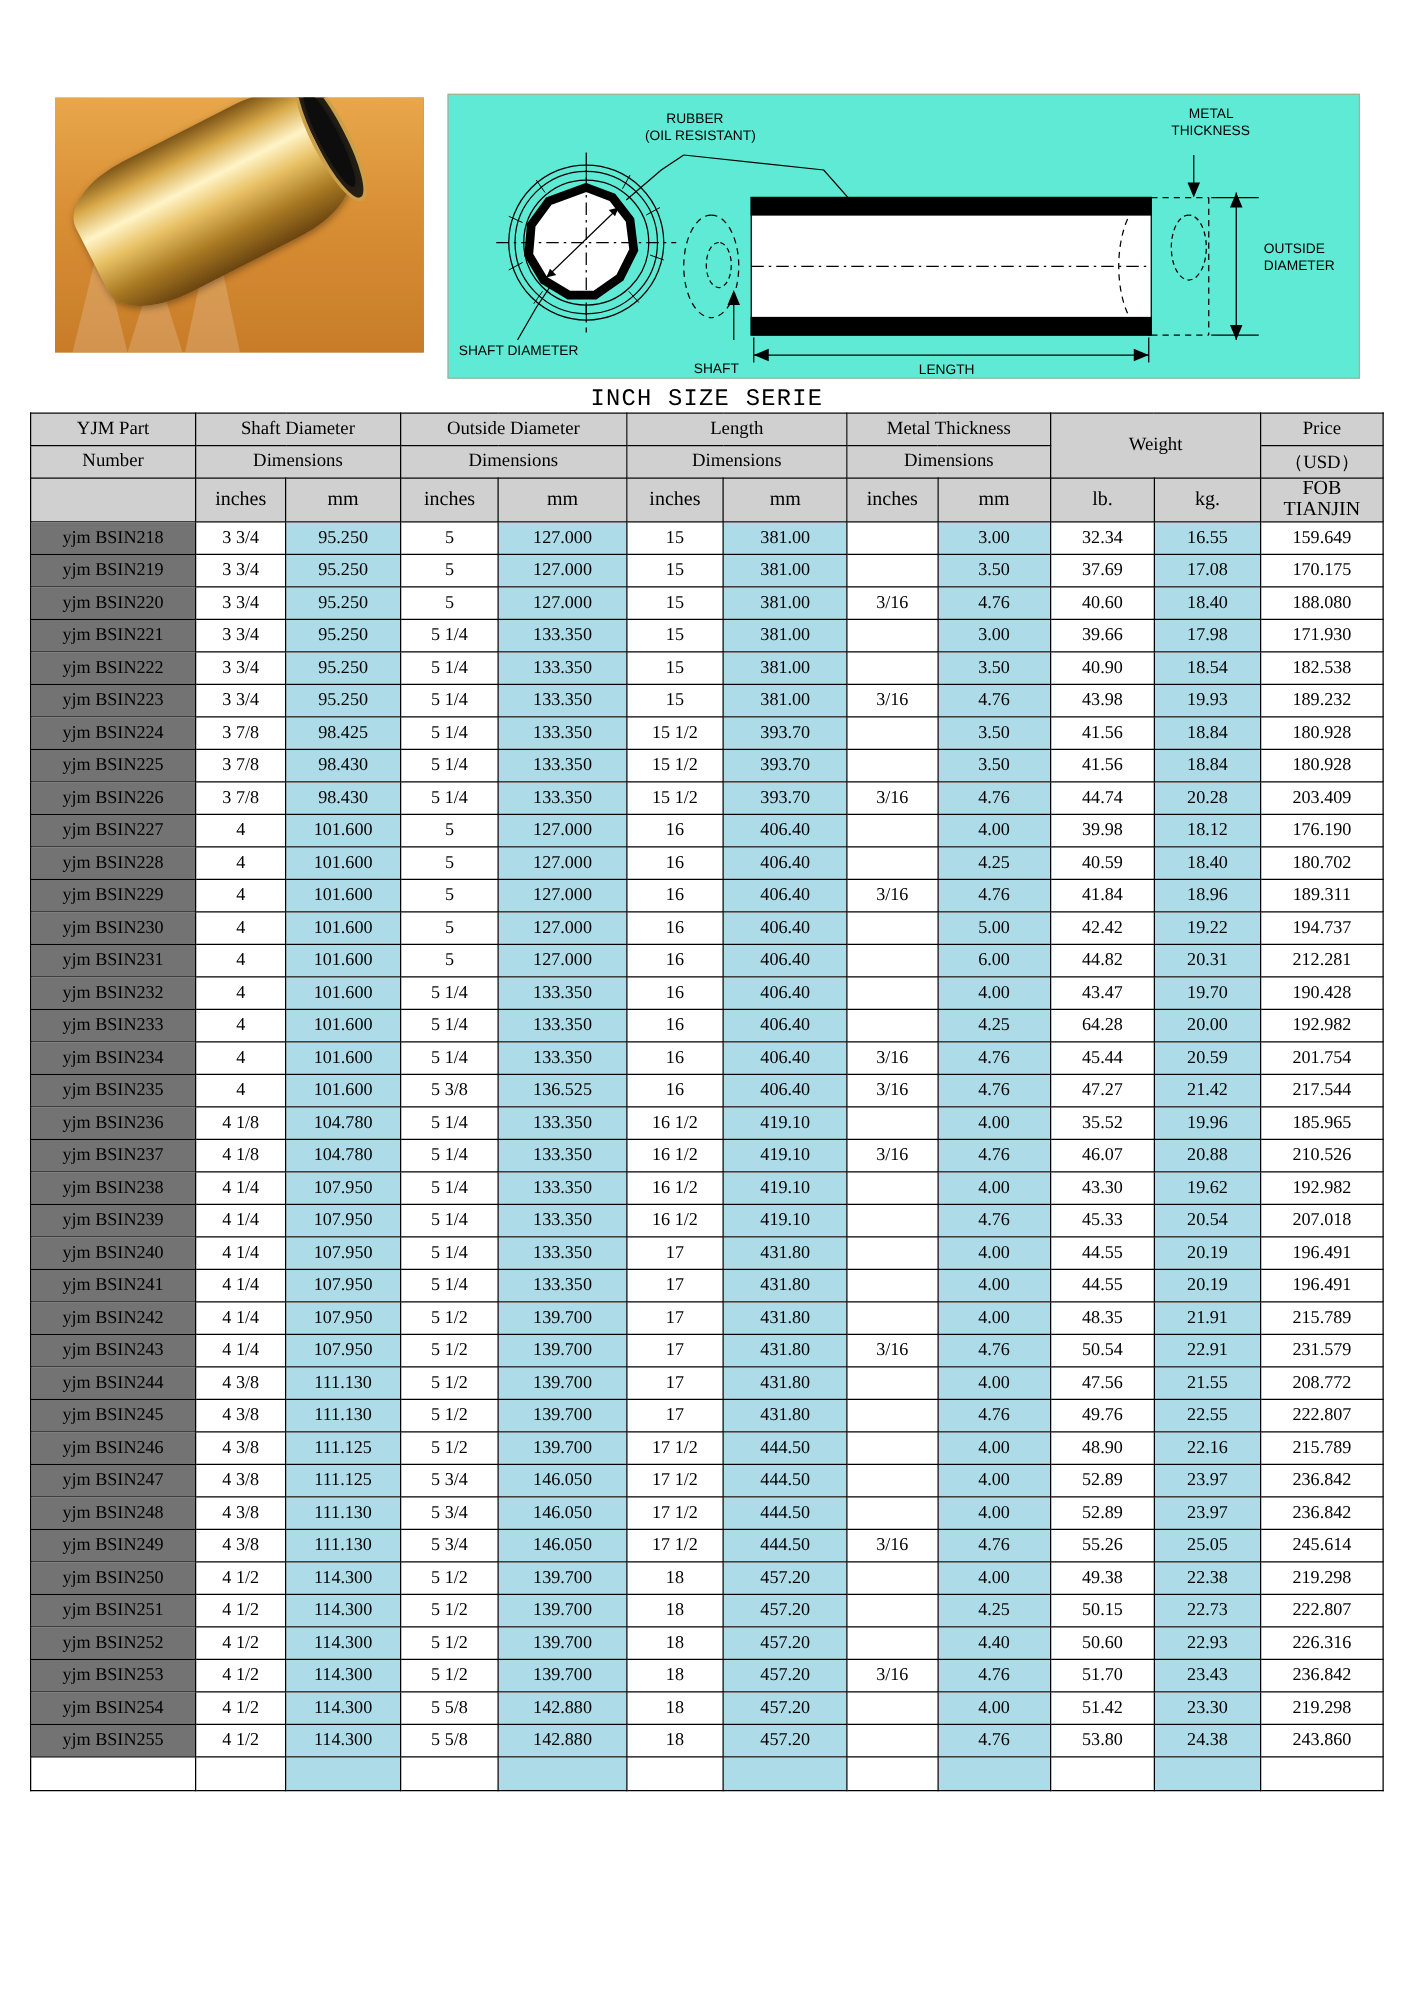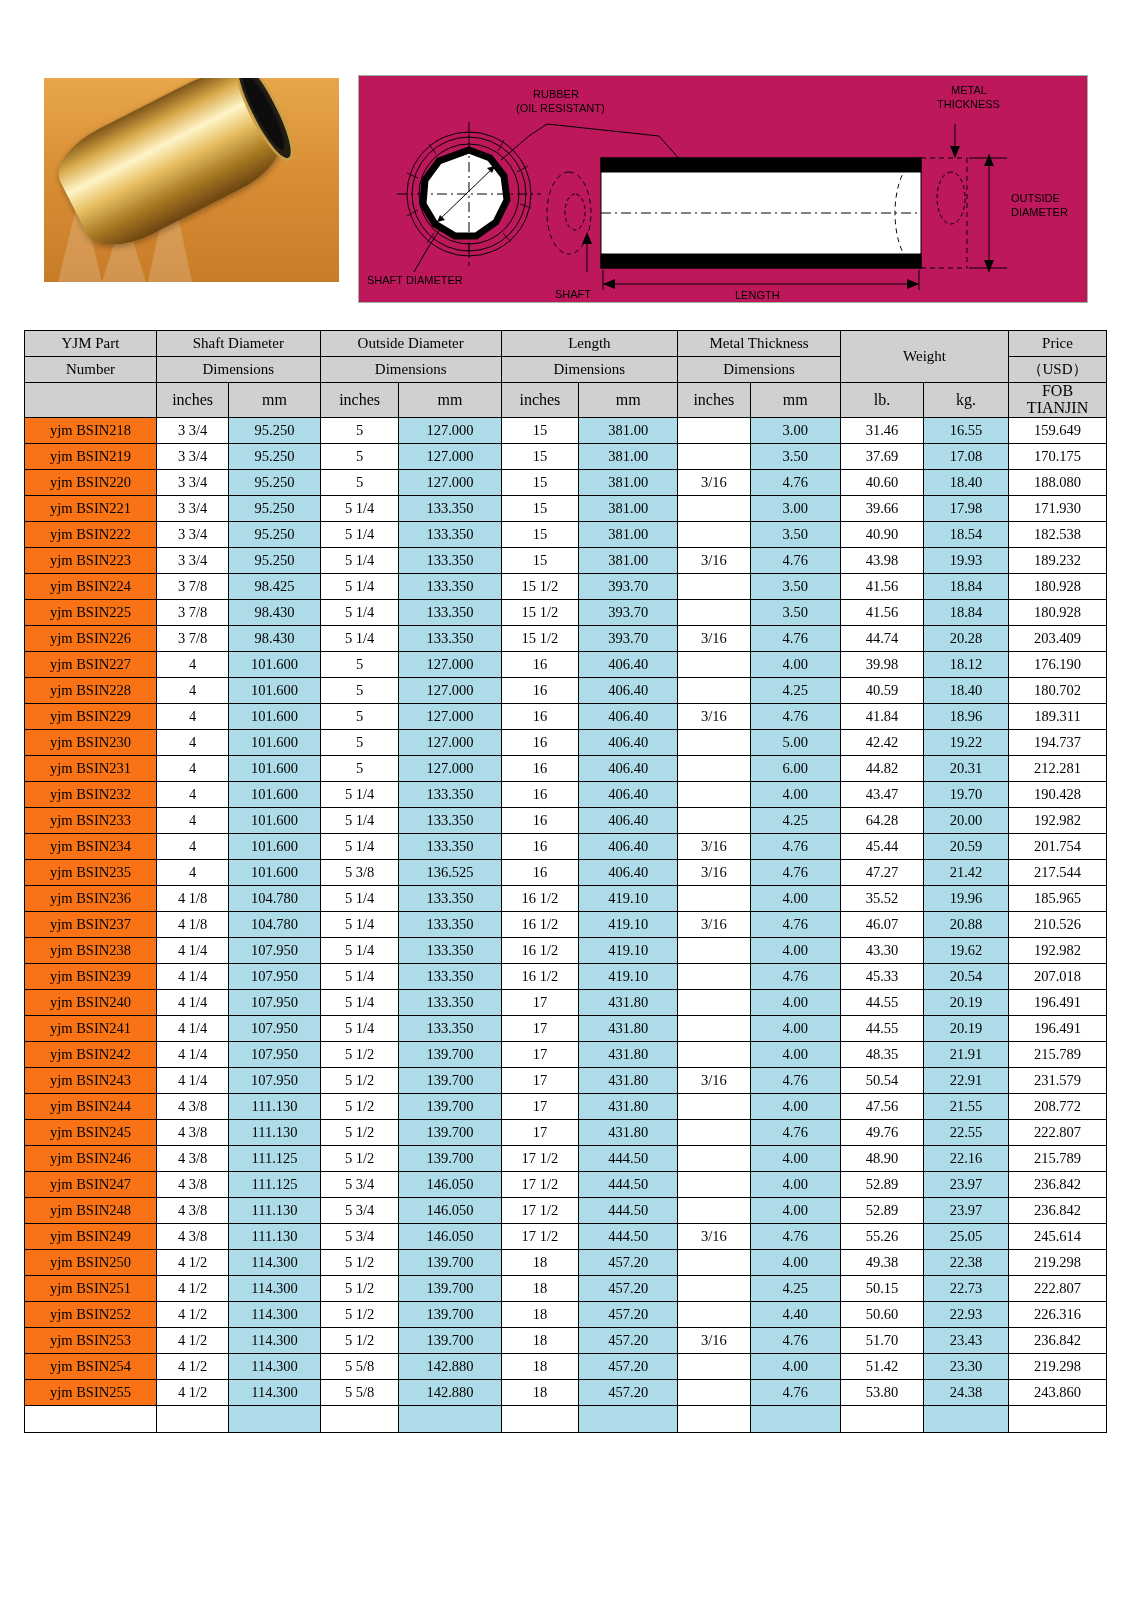--- a/index.html
+++ b/index.html
@@ -91,21 +91,21 @@
     background: #0d0d0d;
   }
 
   
   .diagram {
     position: absolute;
     left: 358px;
     top: 75px;
     width: 730px;
     height: 228px;
-    background: #be185d;
+    background: #5eead4;
     border: 1px solid #9cb69c;
     box-sizing: border-box;
   }
   .diagram svg { display: block; }
 
   .inch-serie {
     position: absolute;
     left: 0;
     top: 308px;
     width: 1131px;
@@ -141,21 +141,21 @@
     background: #d0d0d0;
     font-weight: normal;
     font-size: 15px;
   }
   thead th.sub {
     font-size: 16px;
   }
   td.part {
     text-align: left;
     padding-left: 5px;
-    background: #f97316;
+    background: #737373;
   }
   td.num-in {
     text-align: left;
     padding-left: 6px;
     background: #ffffff;
   }
   td.mm {
     background: #addce8;
   }
   td.plain {
@@ -277,20 +277,21 @@
           <text x="652" y="126">OUTSIDE</text>
           <text x="652" y="140">DIAMETER</text>
           <text x="8" y="208">SHAFT DIAMETER</text>
           <text x="196" y="222">SHAFT</text>
           <text x="376" y="223">LENGTH</text>
         </g>
       </svg>
     </div>
   </div>
 
+  <div class="inch-serie">INCH SIZE SERIE</div>
 
   <div class="table-wrap">
     <table class="spec">
       <colgroup>
         <col class="c0">
           <col class="c1">
           <col class="c2">
           <col class="c3">
           <col class="c4">
           <col class="c5">
@@ -341,21 +342,21 @@
           <tr>
             <td class="part">yjm BSIN218</td>
             <td class="num-in">3 3/4</td>
             <td class="mm">95.250</td>
             <td class="num-in">5</td>
             <td class="mm">127.000</td>
             <td class="num-in">15</td>
             <td class="mm">381.00</td>
             <td class="num-in"></td>
             <td class="mm">3.00</td>
-            <td class="plain">31.46</td>
+            <td class="plain">32.34</td>
             <td class="mm">16.55</td>
             <td class="plain">159.649</td>
           </tr>
           <tr>
             <td class="part">yjm BSIN219</td>
             <td class="num-in">3 3/4</td>
             <td class="mm">95.250</td>
             <td class="num-in">5</td>
             <td class="mm">127.000</td>
             <td class="num-in">15</td>

